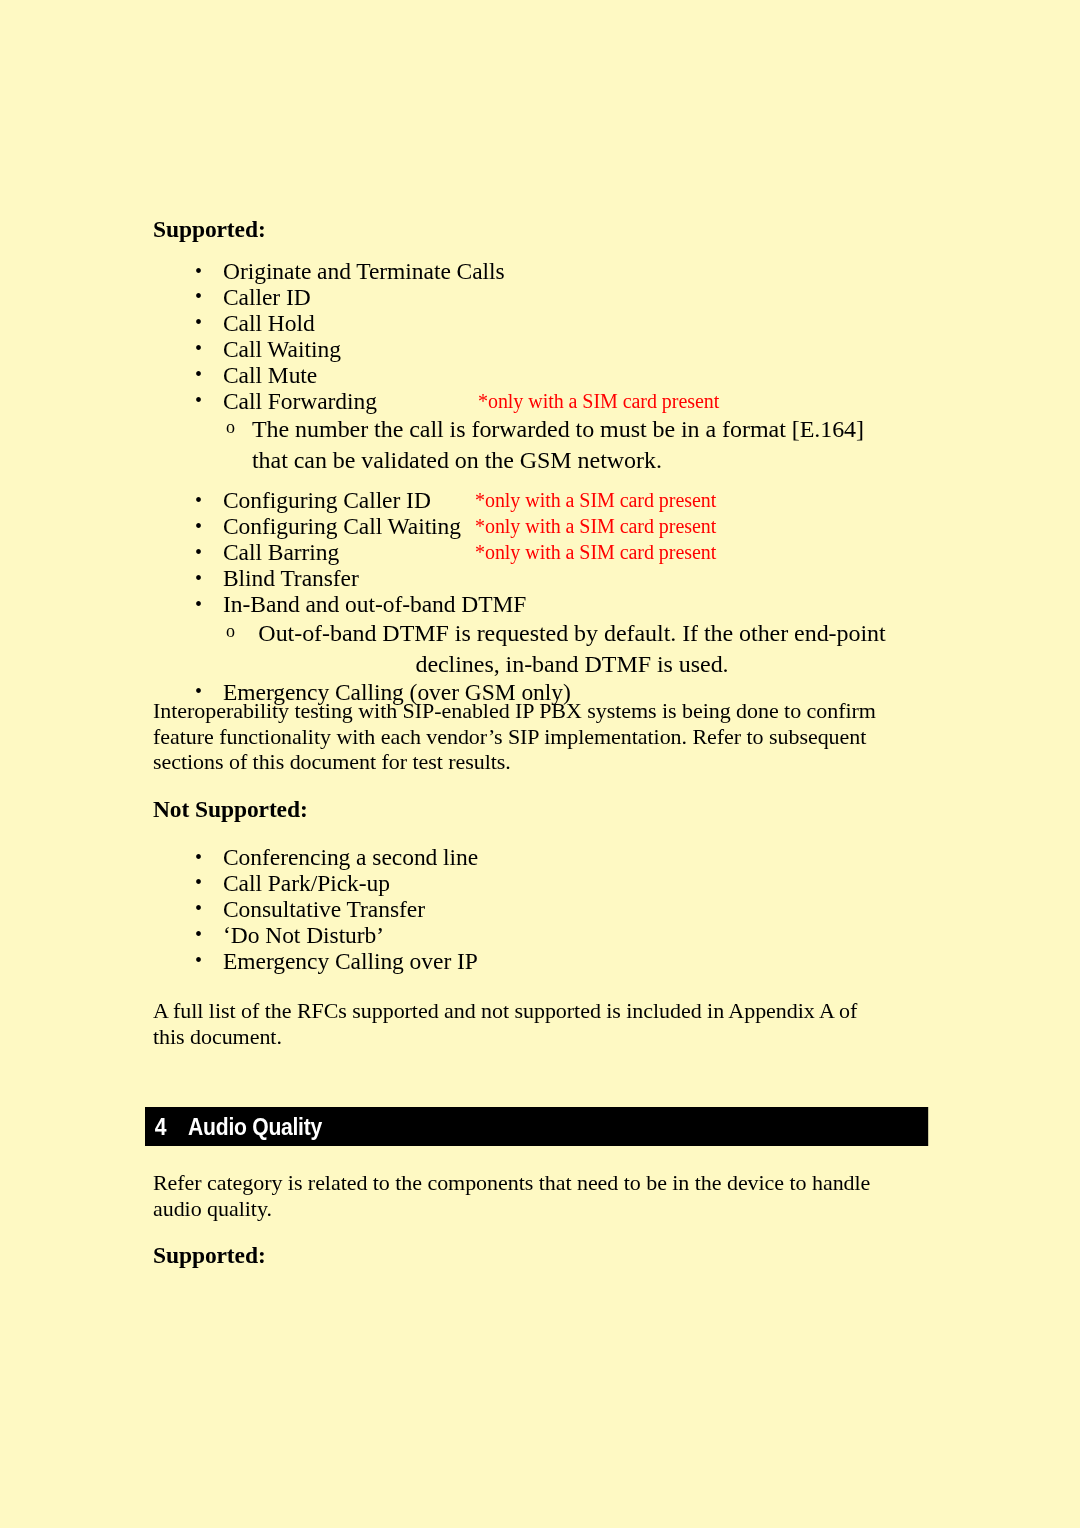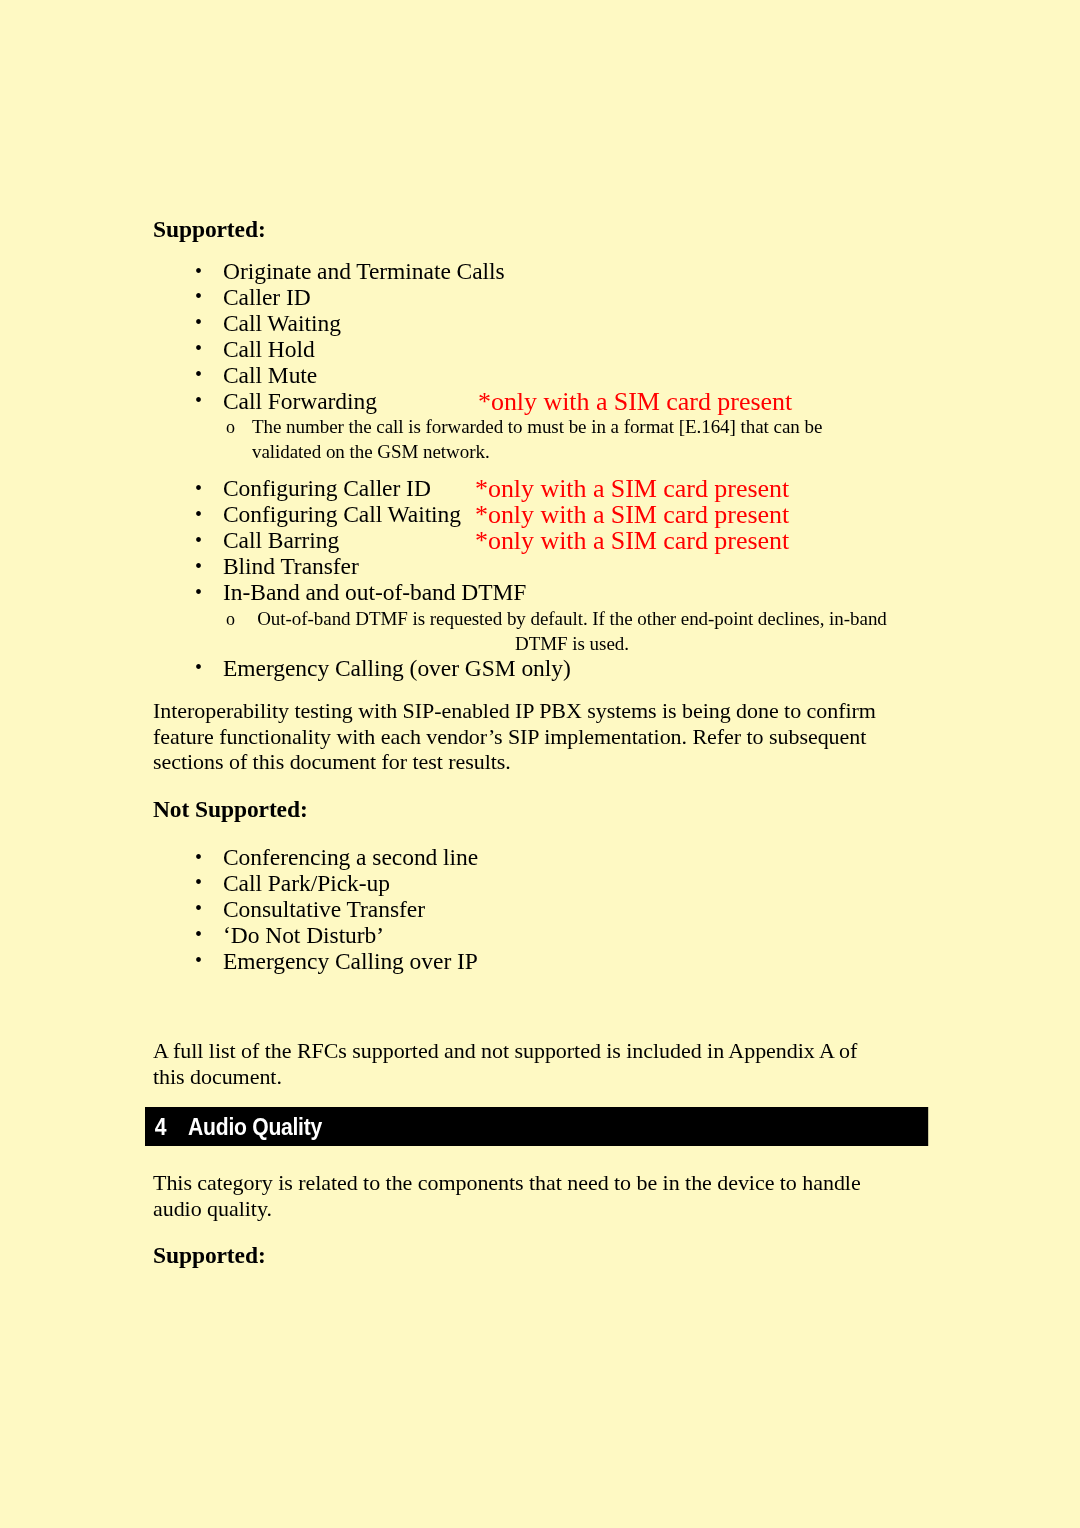--- a/index.html
+++ b/index.html
@@ -61,22 +61,22 @@
   .blist > li.nobullet::before { content: none; }
 
   
   .sublist {
     margin: 0;
     padding: 0;
     list-style: none;
   }
   .sublist > li {
     position: relative;
-    font-size: 19px;
-    line-height: 25px;
+    font-size: 24px;
+    line-height: 31px;
     padding-left: 26px;
     margin-left: 35px;
     white-space: normal;
     letter-spacing: -0.05px;
   }
   .sublist > li::before {
     content: "o";
     position: absolute;
     left: 0px;
     top: 0px;
@@ -87,21 +87,21 @@
   .sub-wrap {
     display: block;
     width: 640px;
   }
 
   
   .note {
     color: #ff0000;
     position: absolute;
     white-space: nowrap;
-    font-size: 26px;
+    font-size: 20px;
     letter-spacing: -0.05px;
   }
 
   
   .sectionbar {
     position: absolute;
     background: #000000;
     color: #ffffff;
     display: flex;
     align-items: center;
@@ -131,25 +131,25 @@
 
     <li>
       <span>Originate and Terminate Calls</span>
     </li>
 
     <li>
       <span>Caller ID</span>
     </li>
 
     <li>
+      <span>Call Hold</span>
+    </li>
+
+    <li>
       <span>Call Waiting</span>
-    </li>
-
-    <li>
-      <span>Call Hold</span>
     </li>
 
     <li>
       <span>Call Mute</span>
     </li>
 
     <li>
       <span>Call Forwarding</span>
       <span class="note" style="left:287px; top:0px;">*only with a SIM card present</span>
     </li>
@@ -213,25 +213,25 @@
       <span>Consultative Transfer</span>
     </li>
     <li>
       <span>‘Do Not Disturb’</span>
     </li>
     <li>
       <span>Emergency Calling over IP</span>
     </li>
   </ul>
 
-  <div class="para" style="left:153px; top:998px; width:740px;margin-top:40px;">A full list of the RFCs supported and not supported is included in Appendix A of this document.</div>
+  <div class="para" style="left:153px; top:998px; width:740px;">A full list of the RFCs supported and not supported is included in Appendix A of this document.</div>
 
   <div class="sectionbar" style="left:145px; top:1107px; width:890px; height:39px;">
     <span class="sec-num">4</span>
     <span class="sec-title">Audio Quality</span>
   </div>
 
-  <div class="para" style="left:153px; top:1170px; width:755px;">This category is related to the components that need to be in the device to handle audio quality.</div>
+  <div class="para" style="left:153px; top:1170px; width:755px;">Refer category is related to the components that need to be in the device to handle audio quality.</div>
 
   <div class="heading" style="left:153px; top:1242px;">Supported:</div>
 
 
 </div>
 
 </body></html>

